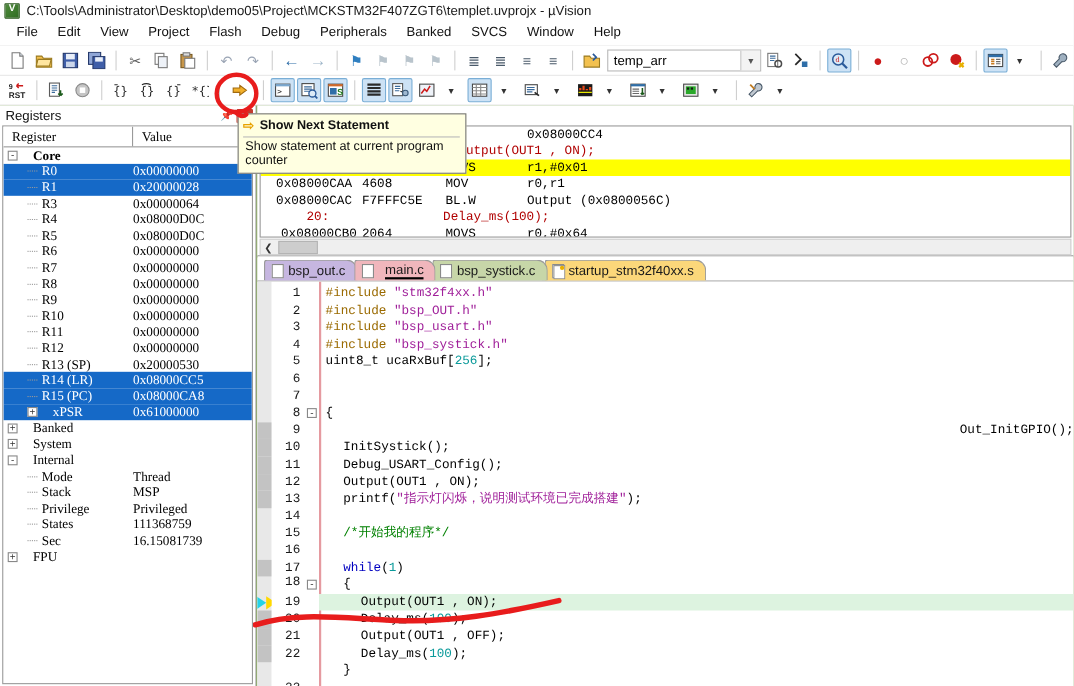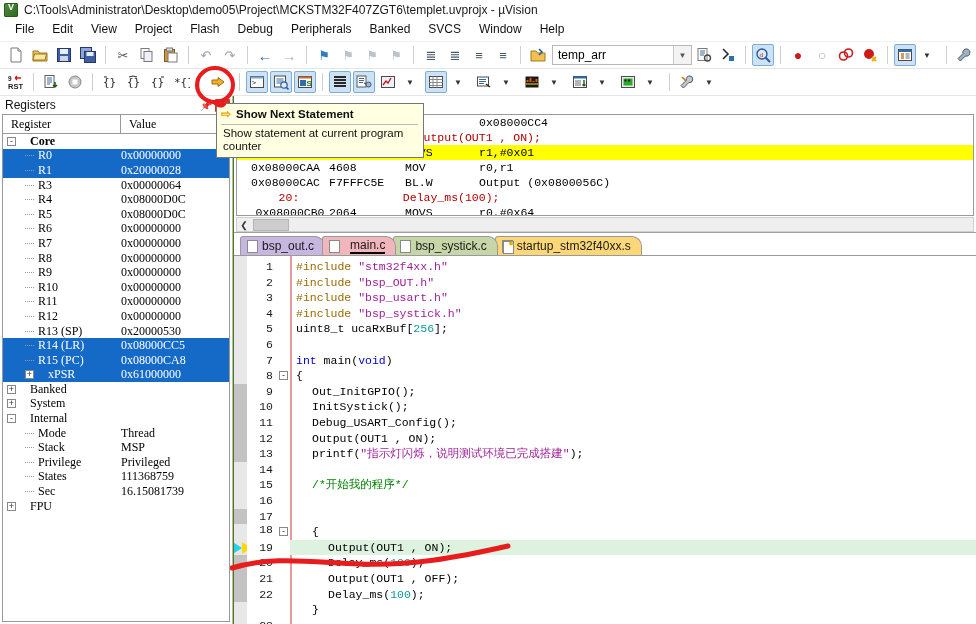--- a/index.html
+++ b/index.html
@@ -930,30 +930,30 @@
             <div class="fold-box" style="top: 271.2px;">-</div>
           </div>
         <div class="ed-code" id="ed-code">
           <div class="bar-left"></div>
         <div class="ln" style="position: absolute; top: 3px; left: 0px; right: 0px; padding-left: 6px;"><span class="pp">#include </span><span class="str">"stm32f4xx.h"</span></div>
             <div class="ln" style="position: absolute; top: 18.6px; left: 0px; right: 0px; padding-left: 6px;"><span class="pp">#include </span><span class="str">"bsp_OUT.h"</span></div>
             <div class="ln" style="position: absolute; top: 34.2px; left: 0px; right: 0px; padding-left: 6px;"><span class="pp">#include </span><span class="str">"bsp_usart.h"</span></div>
             <div class="ln" style="position: absolute; top: 49.8px; left: 0px; right: 0px; padding-left: 6px;"><span class="pp">#include </span><span class="str">"bsp_systick.h"</span></div>
             <div class="ln" style="position: absolute; top: 65.4px; left: 0px; right: 0px; padding-left: 6px;"><span class="fn">uint8_t ucaRxBuf[</span><span class="num">256</span><span class="fn">];</span></div>
             <div class="ln" style="position: absolute; top: 81px; left: 0px; right: 0px; padding-left: 6px;">&nbsp;</div>
-            <div class="ln" style="position: absolute; top: 96.6px; left: 0px; right: 0px; padding-left: 6px;"><span class="kw">int </span><span class="fn">main(</span><span class="kw">void</span><span class="fn">)</span></div>
             <div class="ln" style="position: absolute; top: 112.2px; left: 0px; right: 0px; padding-left: 6px;"><span class="fn">{</span></div>
-            <div class="ln" style="position: absolute; top: 127.8px; left: 0px; right: 0px; padding-left: 22px;"><span class="fn">Out_InitGPIO();</span></div>
+            <div class="ln" style="position: absolute; top: 127.8px; left: 0px; right: 0px; padding-left: 22px; text-align: right;"><span class="fn">Out_InitGPIO();</span></div>
             <div class="ln" style="position: absolute; top: 143.4px; left: 0px; right: 0px; padding-left: 22px;"><span class="fn">InitSystick();</span></div>
             <div class="ln" style="position: absolute; top: 159px; left: 0px; right: 0px; padding-left: 22px;"><span class="fn">Debug_USART_Config();</span></div>
             <div class="ln" style="position: absolute; top: 174.6px; left: 0px; right: 0px; padding-left: 22px;"><span class="fn">Output(OUT1 , ON);</span></div>
             <div class="ln" style="position: absolute; top: 190.2px; left: 0px; right: 0px; padding-left: 22px;"><span class="fn">printf(</span><span class="str">"指示灯闪烁，说明测试环境已完成搭建"</span><span class="fn">);</span></div>
             <div class="ln" style="position: absolute; top: 205.8px; left: 0px; right: 0px; padding-left: 6px;">&nbsp;</div>
             <div class="ln" style="position: absolute; top: 221.4px; left: 0px; right: 0px; padding-left: 22px;"><span class="cmt">/*开始我的程序*/</span></div>
             <div class="ln" style="position: absolute; top: 237px; left: 0px; right: 0px; padding-left: 6px;">&nbsp;</div>
+            <div class="ln" style="position: absolute; top: 252.6px; left: 0px; right: 0px; padding-left: 22px;"><span class="kw">while</span><span class="fn">(</span><span class="num">1</span><span class="fn">)</span></div>
             <div class="ln" style="position: absolute; top: 268.2px; left: 0px; right: 0px; padding-left: 22px;"><span class="fn">{</span></div>
             <div class="ln cur" style="position: absolute; top: 283.8px; left: 0px; right: 0px; padding-left: 38px;"><span class="fn">Output(OUT1 , ON);</span></div>
             <div class="ln" style="position: absolute; top: 299.4px; left: 0px; right: 0px; padding-left: 38px;"><span class="fn">Delay_ms(</span><span class="num">100</span><span class="fn">);</span></div>
             <div class="ln" style="position: absolute; top: 315px; left: 0px; right: 0px; padding-left: 38px;"><span class="fn">Output(OUT1 , OFF);</span></div>
             <div class="ln" style="position: absolute; top: 330.6px; left: 0px; right: 0px; padding-left: 38px;"><span class="fn">Delay_ms(</span><span class="num">100</span><span class="fn">);</span></div>
             <div class="ln" style="position: absolute; top: 346.2px; left: 0px; right: 0px; padding-left: 22px;"><span class="fn">}</span></div>
           </div>
       </div>
 
     </div>

